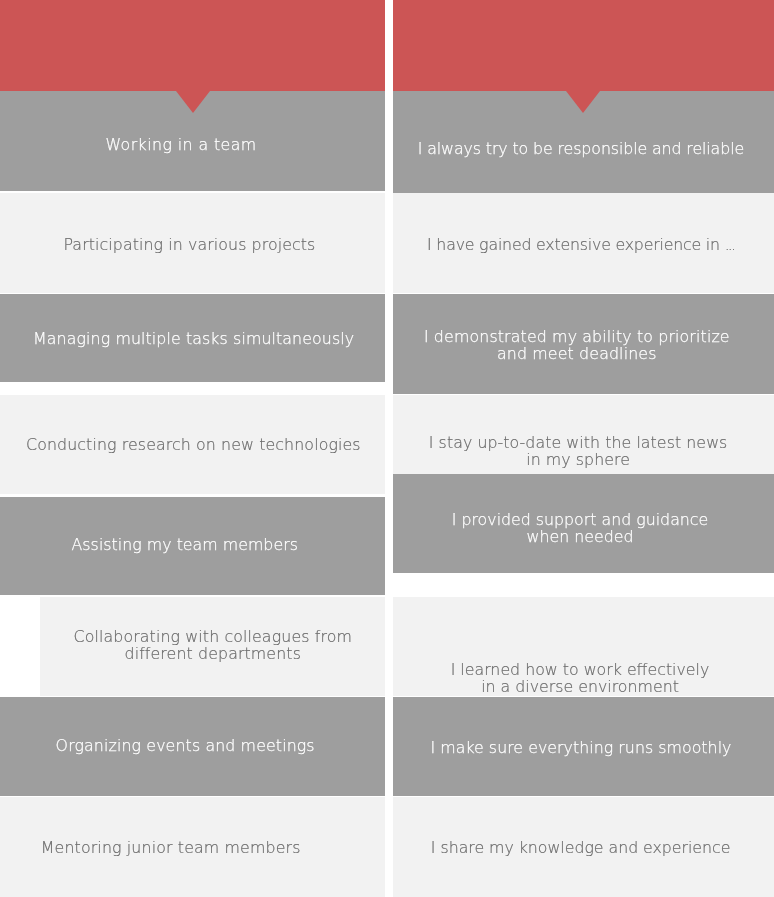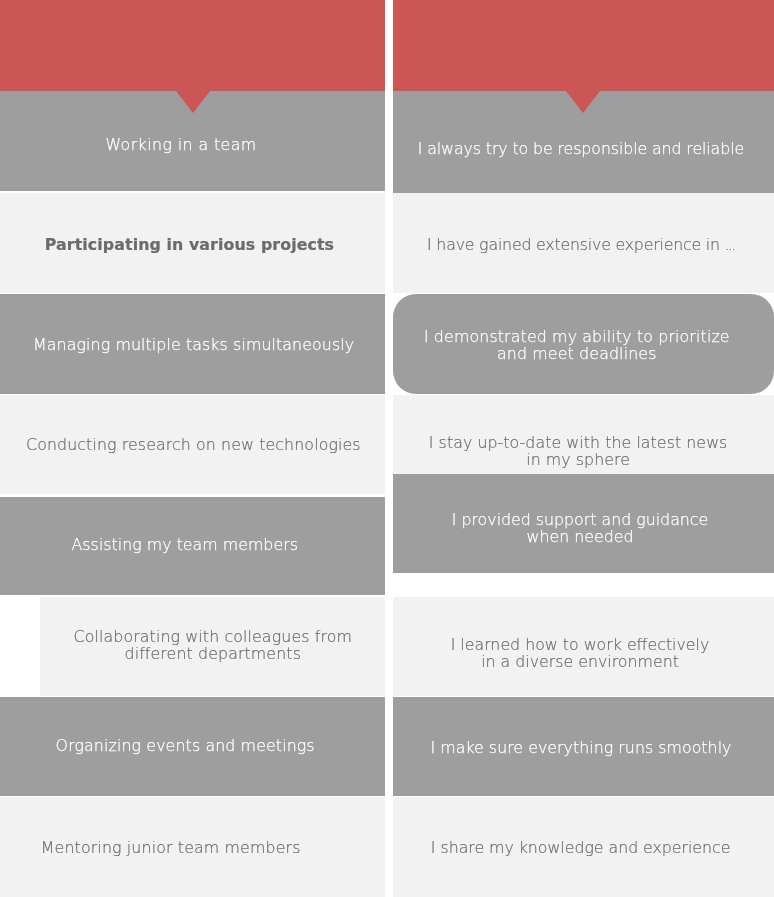--- a/index.html
+++ b/index.html
@@ -29,24 +29,24 @@
 
 <div class="board">
   <div class="col col-left">
     <div class="head">
       <div class="arrow" style="margin-left: -16px;"></div>
     </div>
     <div class="rows">
         <div class="cell dark" style="top: 0px; height: 99.8px;">
           <div class="txt" style="transform: translate3d(-11.2px, calc(-50% + 3.8px), 0px); letter-spacing: 0.42px;">Working in a team</div>
         </div>
-        <div class="cell light" style="top: 102px; height: 99.6px; font-weight: bold;">
+        <div class="cell light" style="top: 102px; height: 99.6px;">
           <div class="txt" style="transform: translate3d(-2.8px, calc(-50% + 1.4px), 0px); letter-spacing: 0.097px;">Participating in various projects</div>
         </div>
-        <div class="cell dark" style="top: 203px; height: 100px;">
+        <div class="cell dark" style="top: 203px; height: 88px;">
           <div class="txt" style="transform: translate3d(1.4px, calc(-50% + 0px), 0px); letter-spacing: 0.108px;">Managing multiple tasks simultaneously</div>
         </div>
         <div class="cell light" style="top: 304px; height: 99.2px;">
           <div class="txt" style="transform: translate3d(1.1px, calc(-50% - 0.4px), 0px); letter-spacing: 0.108px;">Conducting research on new technologies</div>
         </div>
         <div class="cell dark" style="top: 405.5px; height: 98.5px;">
           <div class="txt" style="transform: translate3d(-7.5px, calc(-50% - 2px), 0px); letter-spacing: 0.028px;">Assisting my team members</div>
         </div>
         <div class="cell light" style="top: 506px; height: 98.5px; margin-left: 40px;">
           <div class="txt" style="transform: translate3d(0.5px, calc(-50% - 0.6px), 0px); letter-spacing: 0.118px;">Collaborating with colleagues from
@@ -64,34 +64,34 @@
     <div class="head">
       <div class="arrow" style="margin-left: -18px;"></div>
     </div>
     <div class="rows">
         <div class="cell dark" style="top: 0px; height: 108px;">
           <div class="txt" style="transform: translate3d(-2.6px, calc(-50% + 3.6px), 0px); letter-spacing: -0.095px;">I always try to be responsible and reliable</div>
         </div>
         <div class="cell light" style="top: 102px; height: 99.6px;">
           <div class="txt" style="transform: translate3d(-2px, calc(-50% + 1px), 0px); letter-spacing: -0.2px;">I have gained extensive experience in <span class="ellipsis">...</span></div>
         </div>
-        <div class="cell dark" style="top: 203px; height: 100px; border-radius: 23px;">
+        <div class="cell dark" style="top: 203px; height: 100px;">
           <div class="txt" style="transform: translate3d(-6.7px, calc(-50% + 1.4px), 0px); letter-spacing: 0.145px;">I demonstrated my ability to prioritize
 and meet deadlines</div>
         </div>
         <div class="cell light" style="top: 304px; height: 99.2px;">
           <div class="txt" style="transform: translate3d(-5.4px, calc(-50% + 5.7px), 0px); letter-spacing: 0.065px;">I stay up-to-date with the latest news
 in my sphere</div>
         </div>
         <div class="cell dark" style="top: 383px; height: 98.5px;">
           <div class="txt" style="transform: translate3d(-3.5px, calc(-50% + 4.8px), 0px);">I provided support and guidance
 when needed</div>
         </div>
         <div class="cell light" style="top: 506px; height: 98.5px;">
-          <div class="txt" style="transform: translate3d(-3.5px, calc(-50% + 7.2px), 0px);">I learned how to work effectively
+          <div class="txt" style="transform: translate3d(-3.5px, calc(-50% + 7.2px), 0px); margin-top: 25px;">I learned how to work effectively
 in a diverse environment</div>
         </div>
         <div class="cell dark" style="top: 605.7px; height: 99.1px;">
           <div class="txt" style="transform: translate3d(-2.5px, calc(-50% + 1.2px), 0px); letter-spacing: 0.037px;">I make sure everything runs smoothly</div>
         </div>
         <div class="cell light" style="top: 706px; height: 100px;">
           <div class="txt" style="transform: translate3d(-2.9px, calc(-50% + 0.5px), 0px); letter-spacing: -0.032px;">I share my knowledge and experience</div>
         </div>
       </div>
   </div>

